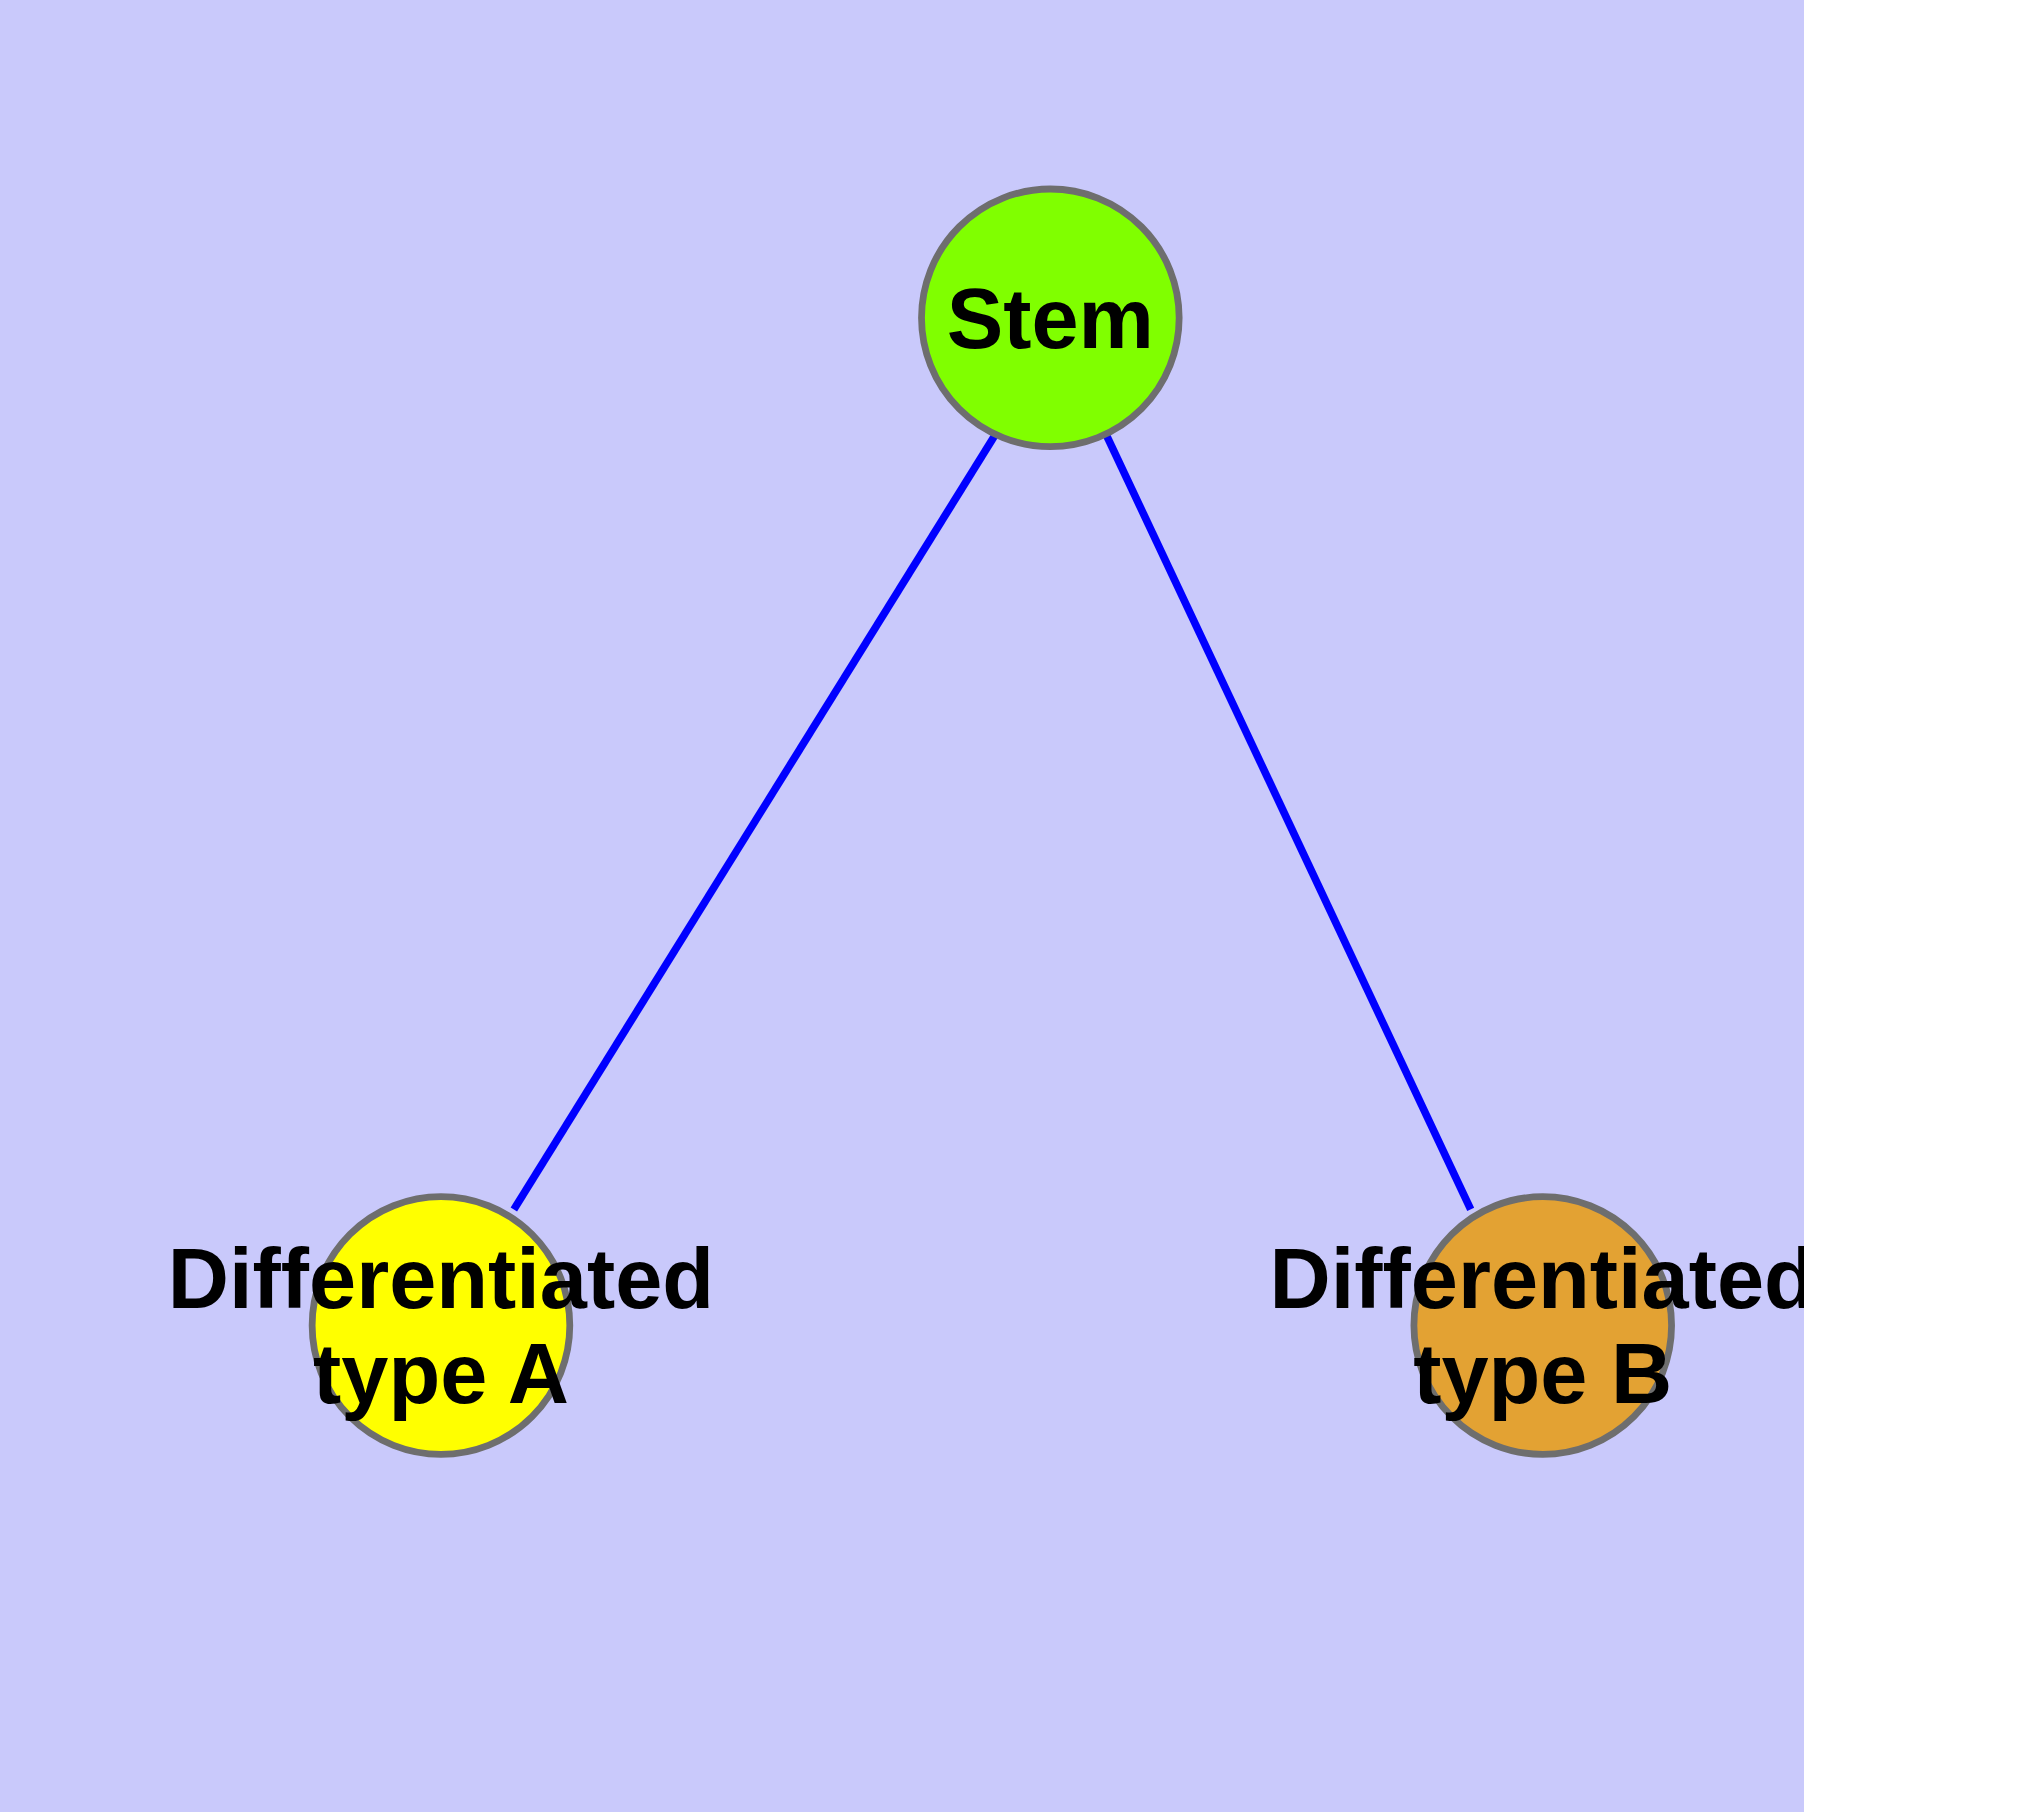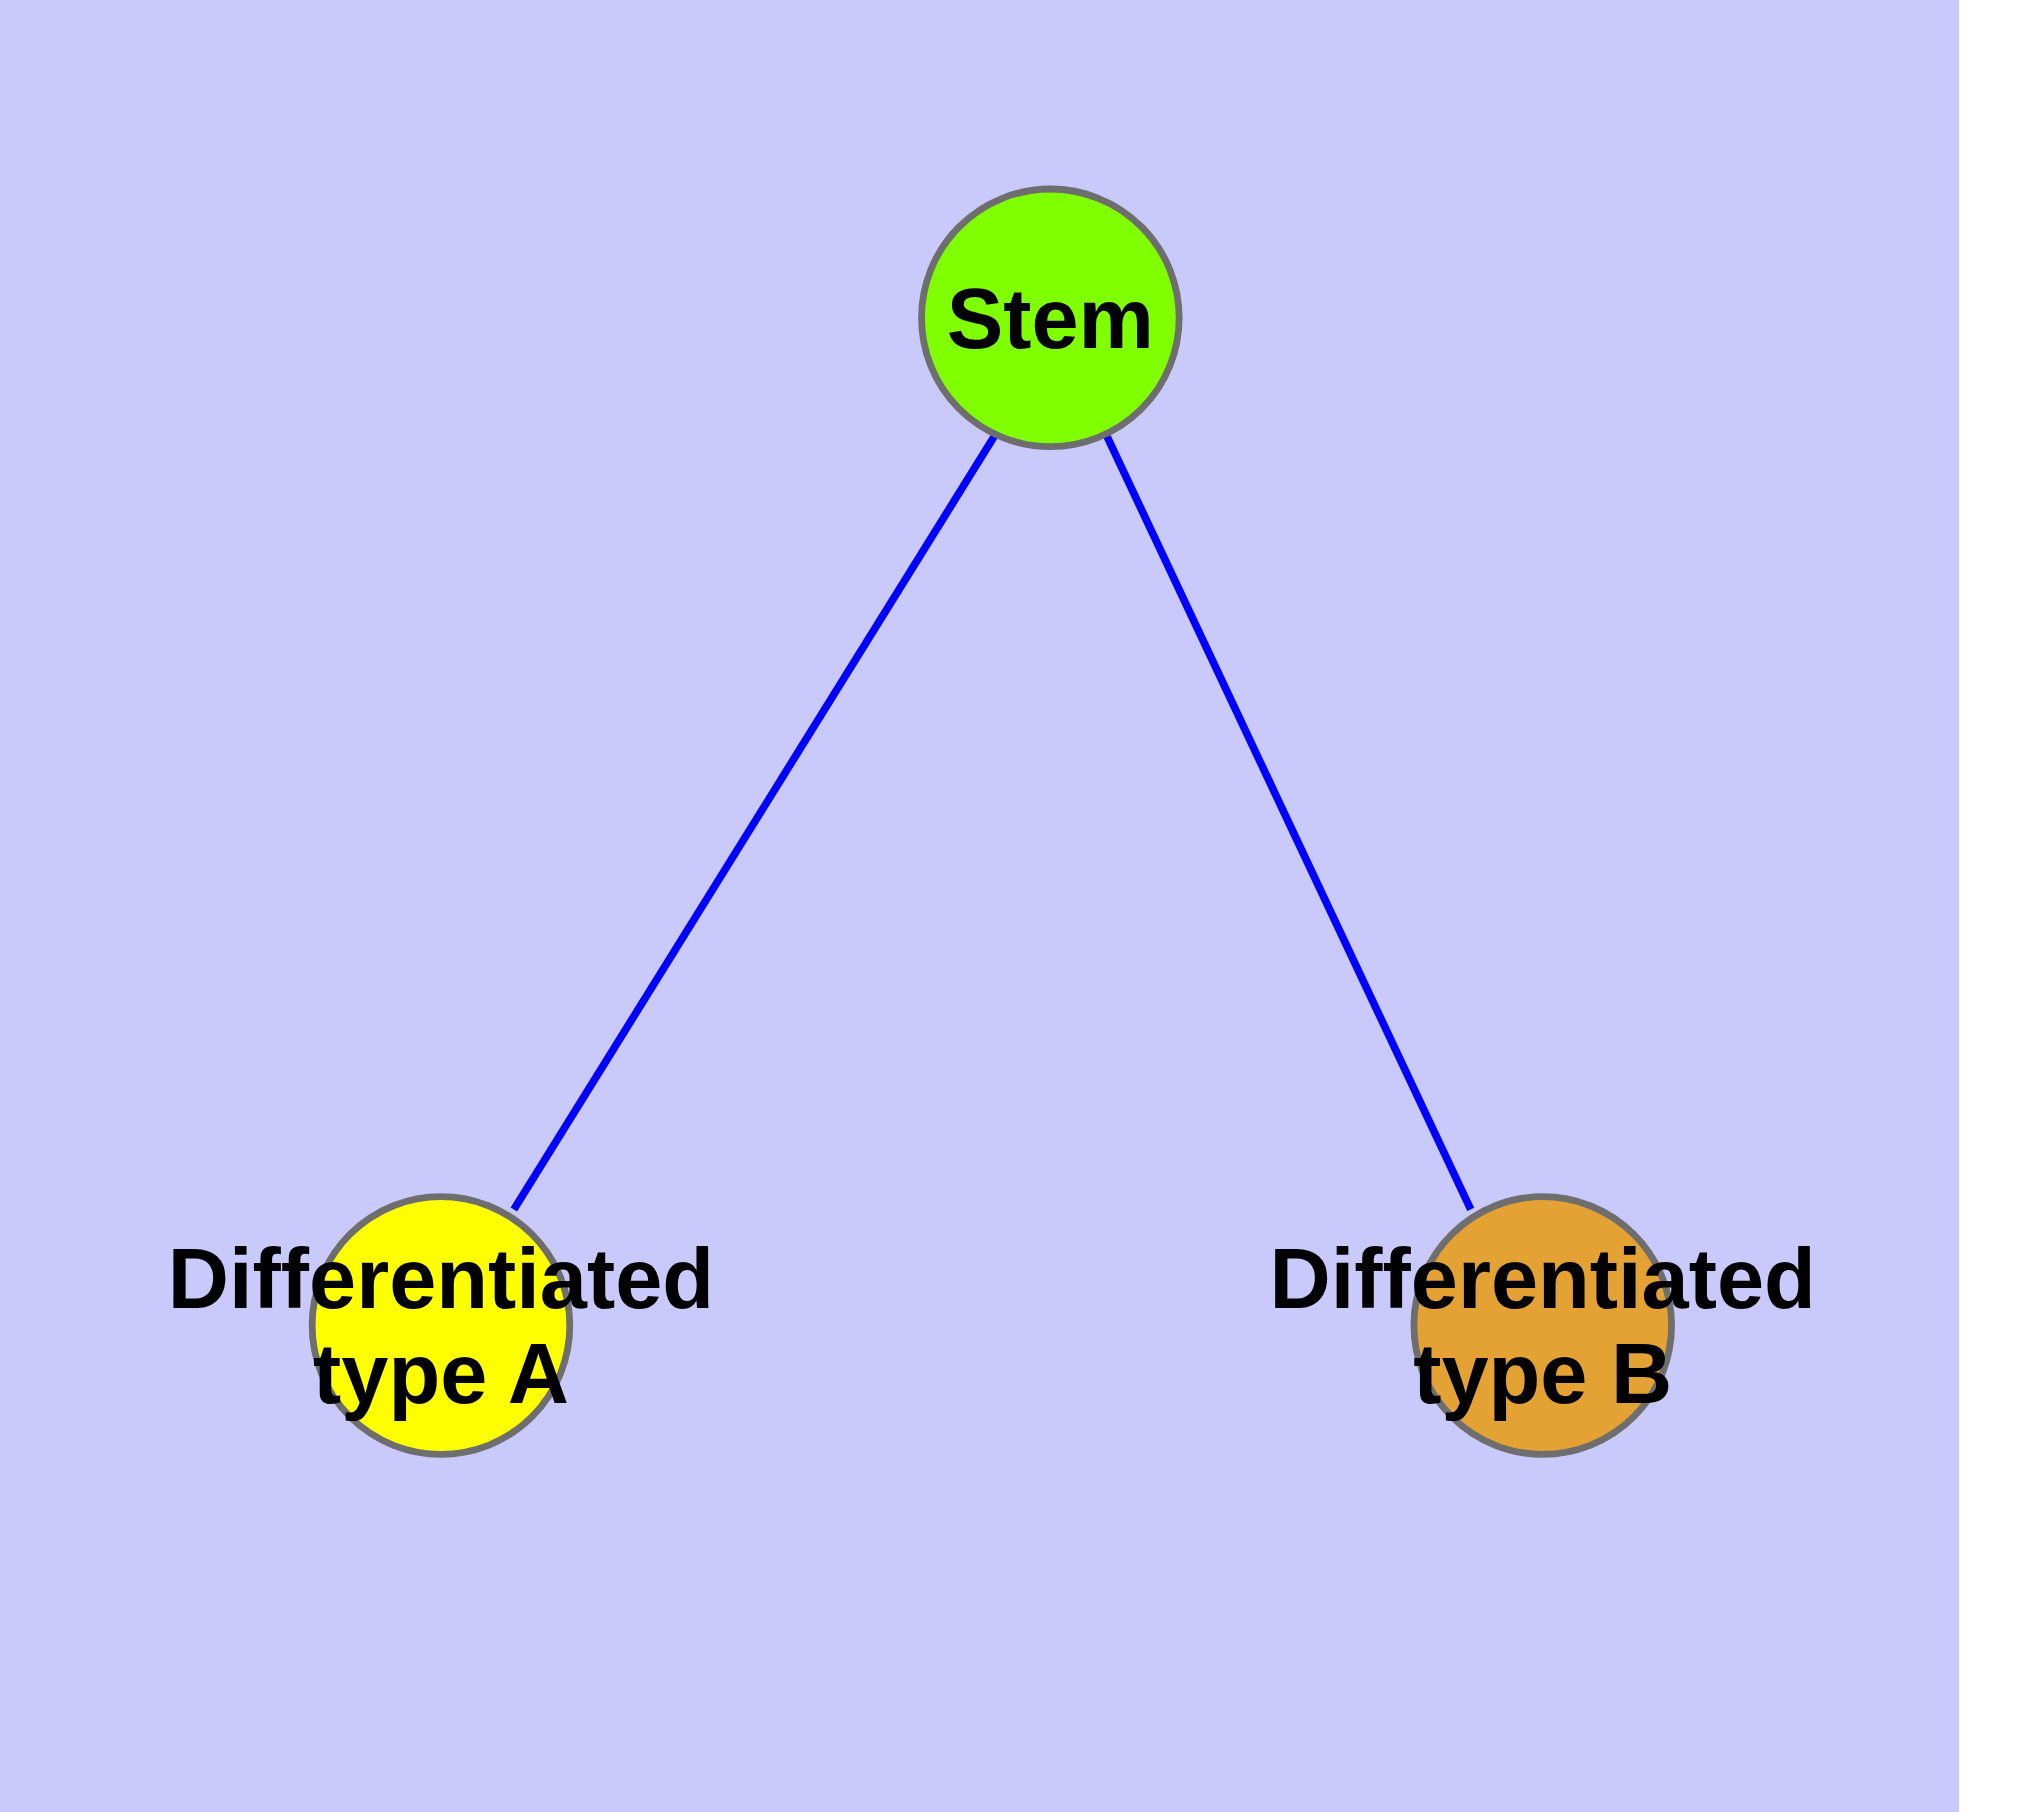--- a/index.html
+++ b/index.html
@@ -28,21 +28,21 @@
     font-weight: bold;
     fill: #000000;
     text-anchor: middle;
     dominant-baseline: alphabetic;
     white-space: pre;
   }
 </style>
 </head>
 <body>
 
-<div id="canvas" style="width: 1959px; height: 1812px; background: rgb(201, 201, 251);">
+<div id="canvas" style="width: 1804px; height: 1812px; background: rgb(201, 201, 251);">
   <svg id="graph-svg" viewBox="0 0 2384 2138" xmlns="http://www.w3.org/2000/svg">
 
     <rect id="bg-rect" x="0" y="0" width="2384" height="2138" fill="#c9c9fb"></rect>
 
     <g id="edges-layer">
         <line x1="1174" y1="513" x2="606" y2="1427" stroke="#0000ff" stroke-width="9" stroke-linecap="butt"></line>
         <line x1="1305" y1="513" x2="1735" y2="1427" stroke="#0000ff" stroke-width="9" stroke-linecap="butt"></line>
       </g>
     <g id="nodes-layer">
         <circle cx="1239" cy="375" r="152" fill="#80ff00" stroke="#6e6e6e" stroke-width="8"></circle>

